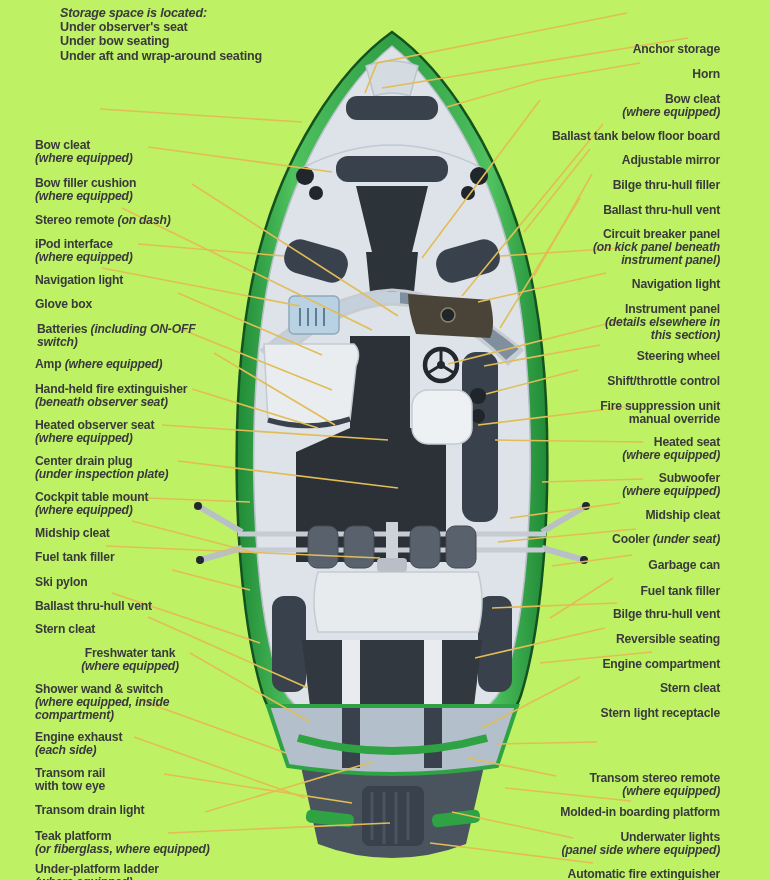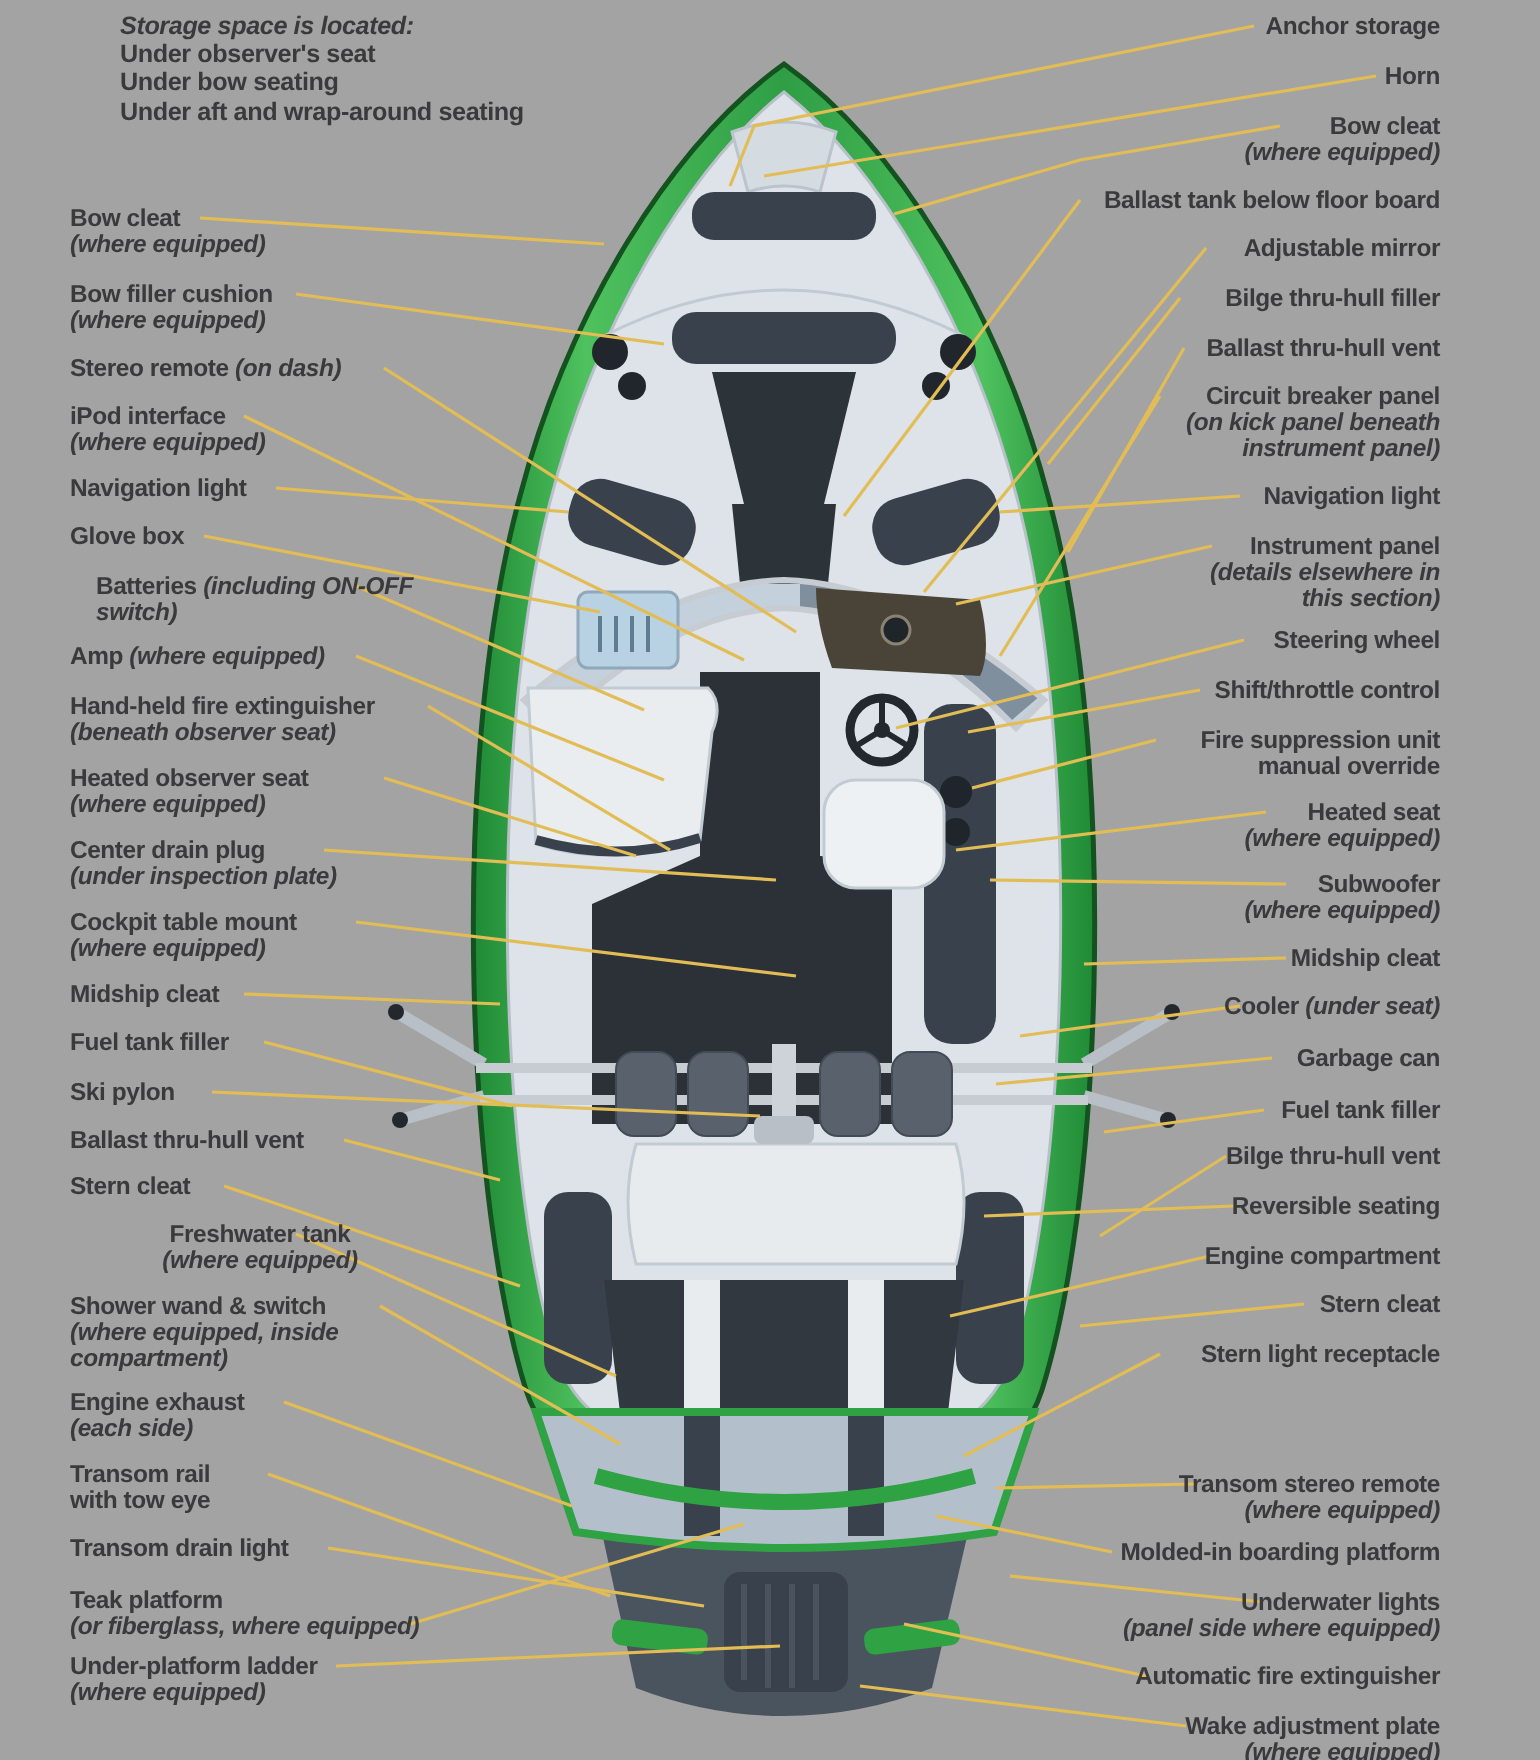--- a/index.html
+++ b/index.html
@@ -1,24 +1,24 @@
 <!DOCTYPE html>
 <html style="--text-color: #3a3a3c; --line-color: #e2bd55;"><head>
 <meta charset="utf-8">
 <style>
   :root{
     --text-color:#3a3a3c;
     --line-color:#e2bd55;
   }
   html,body{margin:0;padding:0;background:#ffffff;}
-  #canvas{position:relative;width:770px;height:880px;background:#a3a3a3;overflow:hidden;
+  #canvas{position:relative;width:770px;height:880px;background:#bef264;overflow:hidden;
           font-family:"Liberation Sans",sans-serif;}
   #boat-svg{position:absolute;left:0;top:0;width:770px;height:880px;}
   .label{position:absolute;font-weight:bold;font-size:12.2px;line-height:13.2px;
-         letter-spacing:-0.2px;color:var(--text-color);}
+         letter-spacing:-0.2px;color:var(--text-color);margin-top:36px;}
   .label.left{text-align:left;}
   .label.right{text-align:right;}
   .label .sub{display:block;font-style:italic;font-weight:bold;}
   .label .sub.inline{display:inline;text-align:center;}
   .note{position:absolute;left:60px;top:6px;width:260px;font-weight:bold;font-size:12.6px;
         line-height:14.2px;letter-spacing:-0.2px;color:var(--text-color);}
   .note .note-header{font-style:italic;}
   #leader-lines polyline{fill:none;stroke:var(--line-color);stroke-width:1.6;}
 </style>
 </head>
@@ -208,21 +208,21 @@
     <div>Under aft and wrap-around seating</div>
   </div>
 
   <div id="labels">
       <div class="label left" style="top: 103px; left: 35px; width: 190px;"><span class="main">Bow cleat</span><span class="sub">(where equipped)</span></div>
       <div class="label left" style="top: 141px; left: 35px; width: 190px;"><span class="main">Bow filler cushion</span><span class="sub">(where equipped)</span></div>
       <div class="label left" style="top: 178px; left: 35px; width: 190px;"><span class="main">Stereo remote</span> <span class="sub inline">(on dash)</span></div>
       <div class="label left" style="top: 202px; left: 35px; width: 190px;"><span class="main">iPod interface</span><span class="sub">(where equipped)</span></div>
       <div class="label left" style="top: 238px; left: 35px; width: 190px;"><span class="main">Navigation light</span></div>
       <div class="label left" style="top: 262px; left: 35px; width: 190px;"><span class="main">Glove box</span></div>
-      <div class="label left" style="top: 287px; left: 48px; width: 160px;"><span class="main">Batteries</span> <span class="sub inline">(including ON-OFF switch)</span></div>
+      <div class="label left" style="top: 287px; left: 37px; width: 160px;"><span class="main">Batteries</span> <span class="sub inline">(including ON-OFF switch)</span></div>
       <div class="label left" style="top: 322px; left: 35px; width: 190px;"><span class="main">Amp</span> <span class="sub inline">(where equipped)</span></div>
       <div class="label left" style="top: 347px; left: 35px; width: 190px;"><span class="main">Hand-held fire extinguisher</span><span class="sub">(beneath observer seat)</span></div>
       <div class="label left" style="top: 383px; left: 35px; width: 190px;"><span class="main">Heated observer seat</span><span class="sub">(where equipped)</span></div>
       <div class="label left" style="top: 419px; left: 35px; width: 190px;"><span class="main">Center drain plug</span><span class="sub">(under inspection plate)</span></div>
       <div class="label left" style="top: 455px; left: 35px; width: 190px;"><span class="main">Cockpit table mount</span><span class="sub">(where equipped)</span></div>
       <div class="label left" style="top: 491px; left: 35px; width: 190px;"><span class="main">Midship cleat</span></div>
       <div class="label left" style="top: 515px; left: 35px; width: 190px;"><span class="main">Fuel tank filler</span></div>
       <div class="label left" style="top: 540px; left: 35px; width: 190px;"><span class="main">Ski pylon</span></div>
       <div class="label left" style="top: 564px; left: 35px; width: 190px;"><span class="main">Ballast thru-hull vent</span></div>
       <div class="label left" style="top: 587px; left: 35px; width: 190px;"><span class="main">Stern cleat</span></div>

